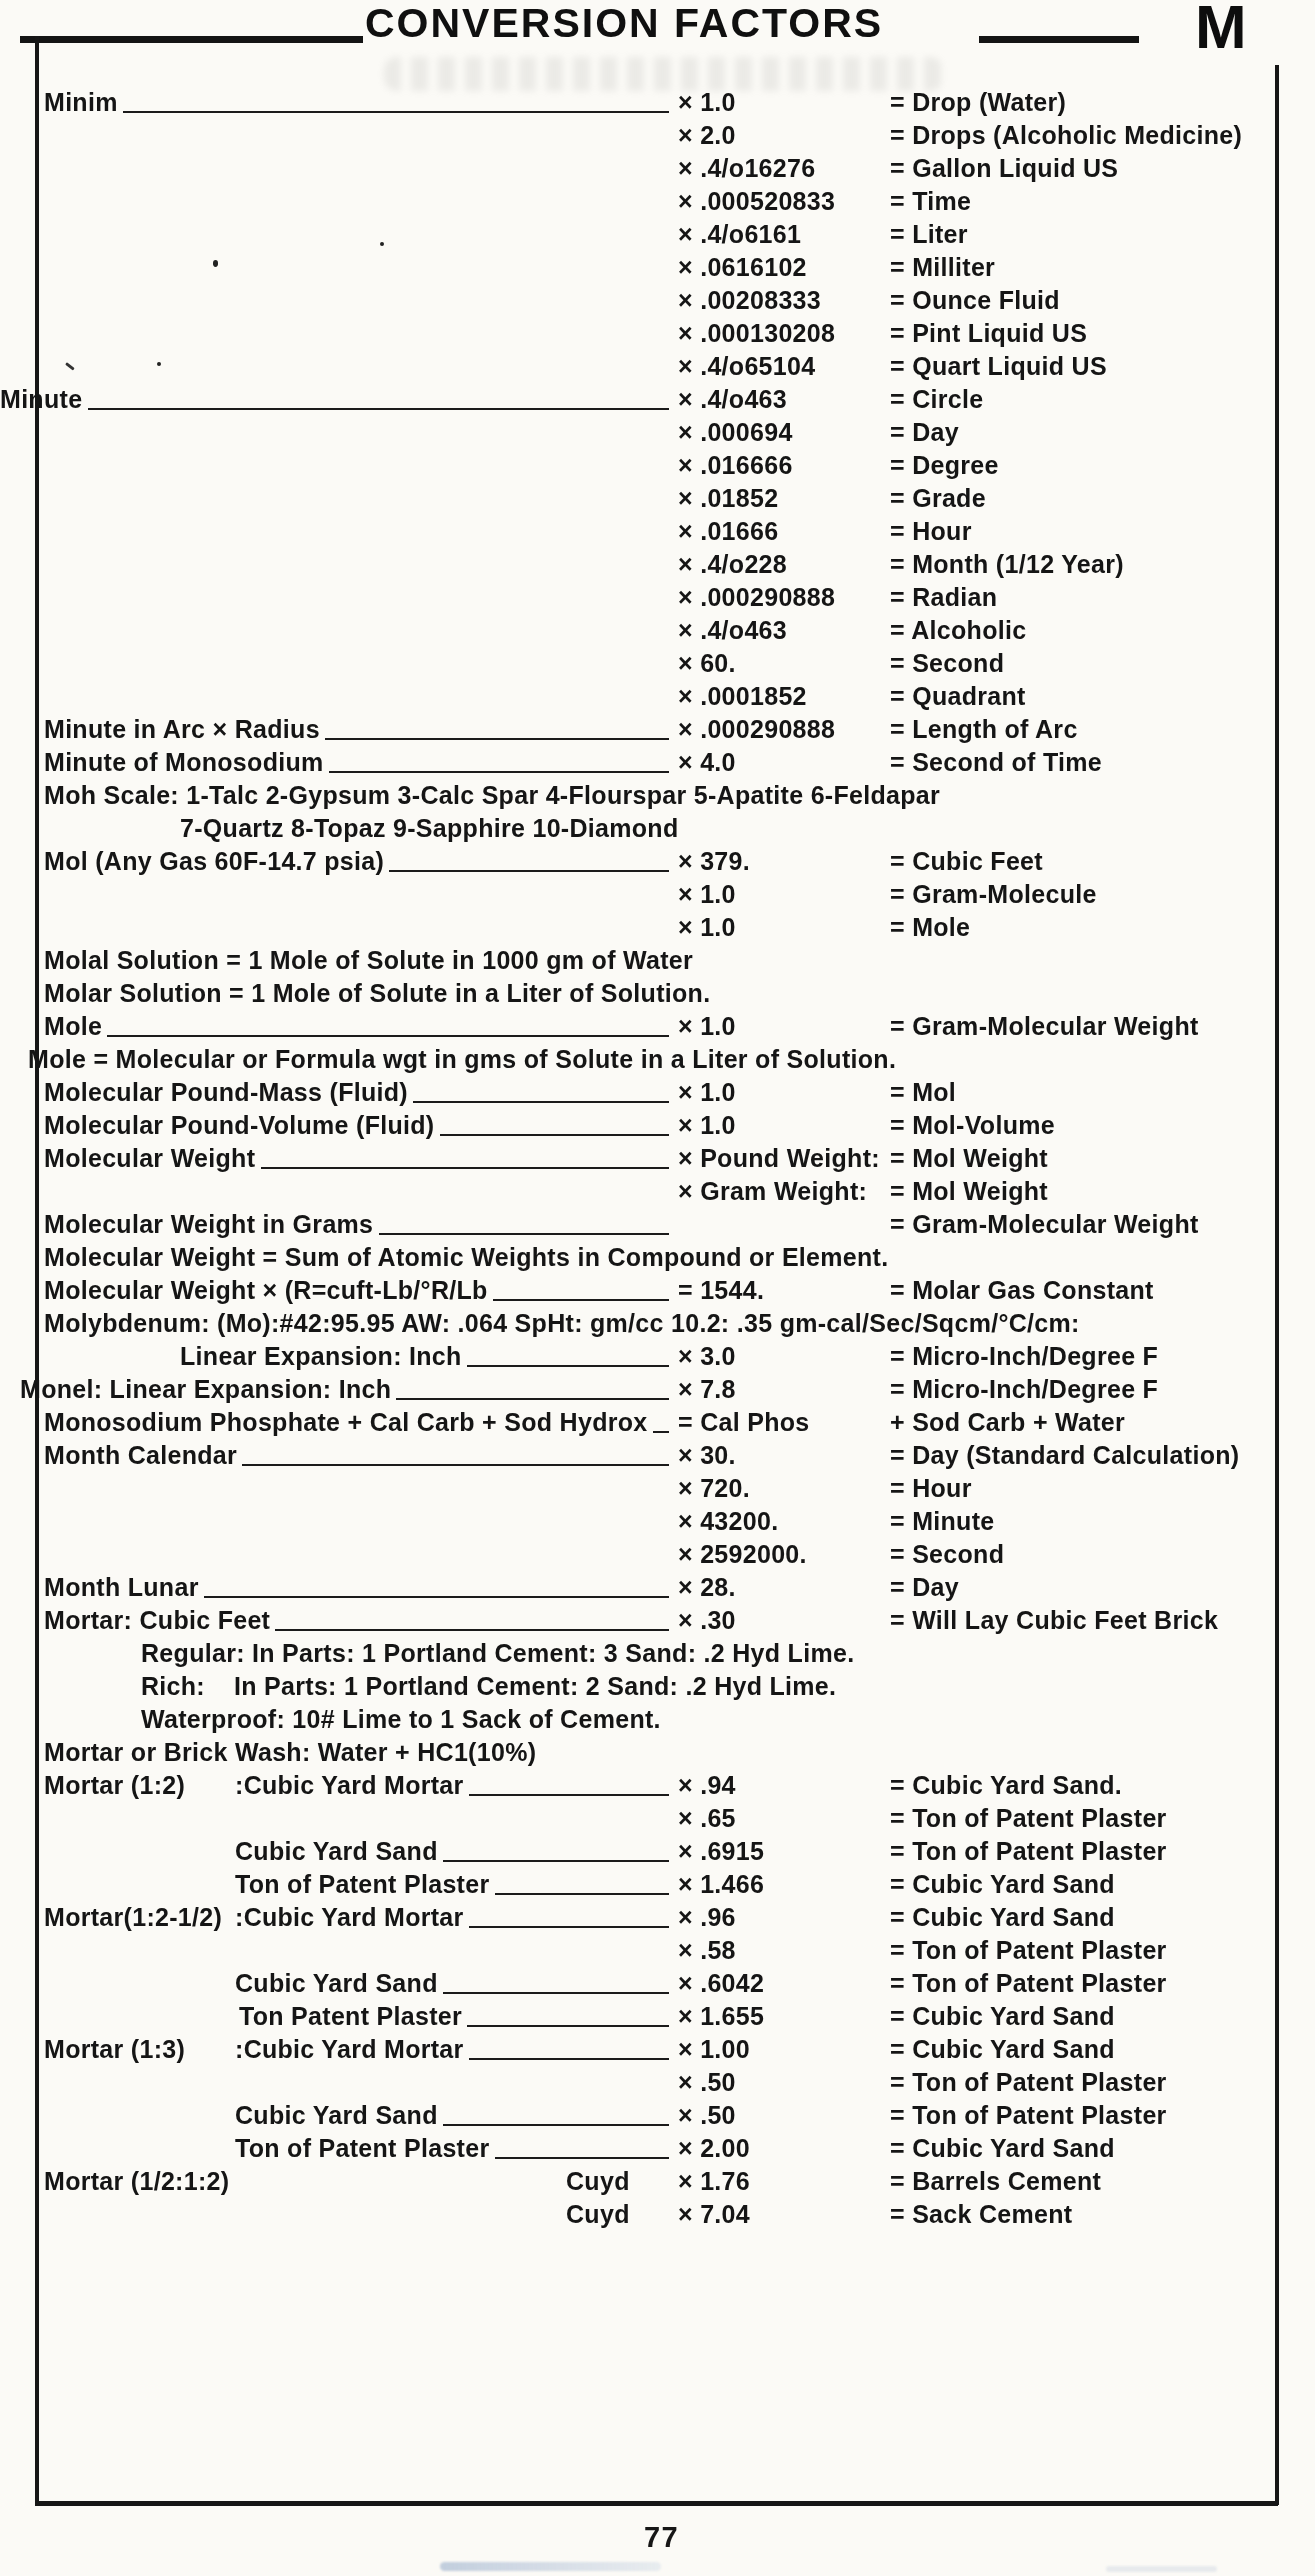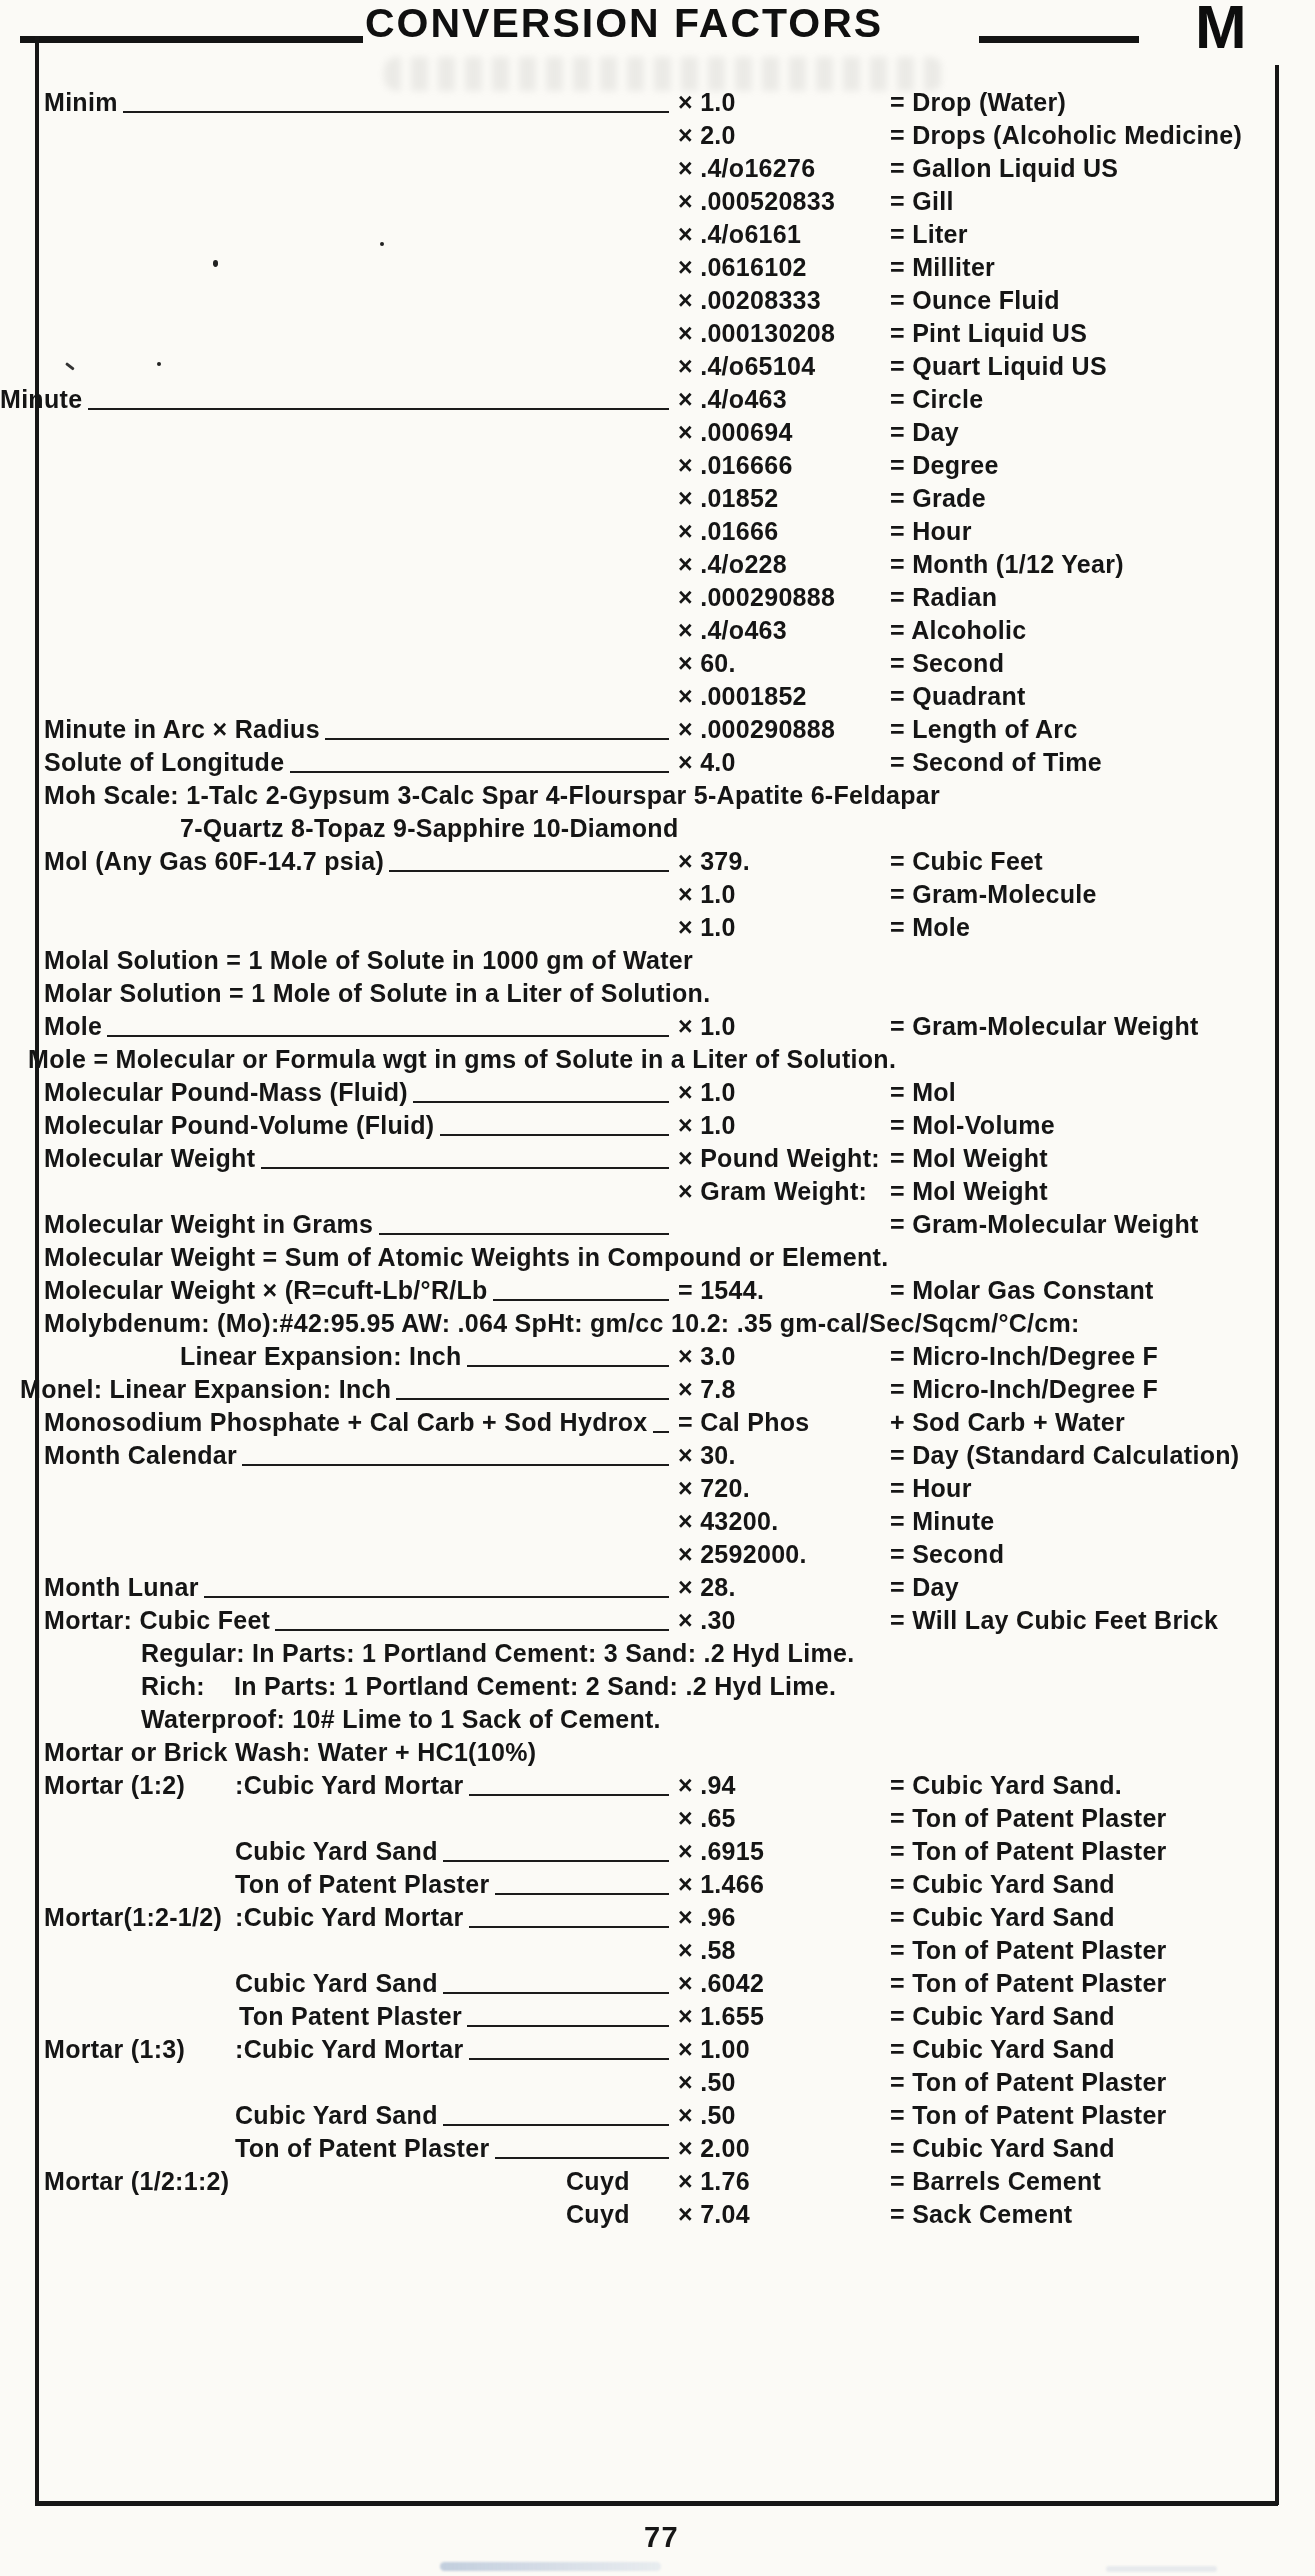--- a/index.html
+++ b/index.html
@@ -96,21 +96,21 @@
       <span class="result">= Drops (Alcoholic Medicine)</span>
     </div>
     <div class="row">
       <div class="left" style="padding-left: 44px;"></div>
       <span class="factor">× .4/o16276</span>
       <span class="result">= Gallon Liquid US</span>
     </div>
     <div class="row">
       <div class="left" style="padding-left: 44px;"></div>
       <span class="factor">× .000520833</span>
-      <span class="result">= Gill</span>
+      <span class="result">= Time</span>
     </div>
     <div class="row">
       <div class="left" style="padding-left: 44px;"></div>
       <span class="factor">× .4/o6161</span>
       <span class="result">= Liter</span>
     </div>
     <div class="row">
       <div class="left" style="padding-left: 44px;"></div>
       <span class="factor">× .0616102</span>
       <span class="result">= Milliter</span>
@@ -186,21 +186,21 @@
     <div class="row">
       <div class="left" style="padding-left: 44px;">
         <span class="lab">Minute in Arc × Radius</span>
         <span class="fill"></span>
       </div>
       <span class="factor">× .000290888</span>
       <span class="result">= Length of Arc</span>
     </div>
     <div class="row">
       <div class="left" style="padding-left: 44px;">
-        <span class="lab">Solute of Longitude</span>
+        <span class="lab">Minute of Monosodium</span>
         <span class="fill"></span>
       </div>
       <span class="factor">× 4.0</span>
       <span class="result">= Second of Time</span>
     </div>
     <div class="row"><span class="note-text" style="margin-left: 44px; display: inline-block;">Moh Scale: 1-Talc 2-Gypsum 3-Calc Spar 4-Flourspar 5-Apatite 6-Feldapar</span></div>
     <div class="row"><span class="note-text" style="margin-left: 180px; display: inline-block;">7-Quartz 8-Topaz 9-Sapphire 10-Diamond</span></div>
     <div class="row">
       <div class="left" style="padding-left: 44px;">
         <span class="lab">Mol (Any Gas 60F-14.7 psia)</span>

